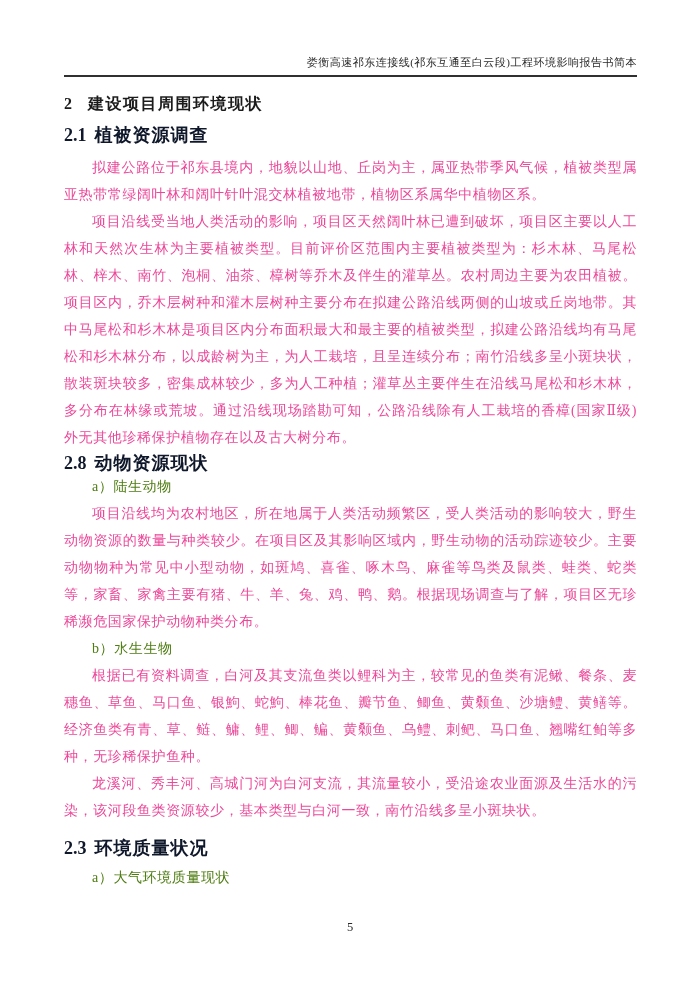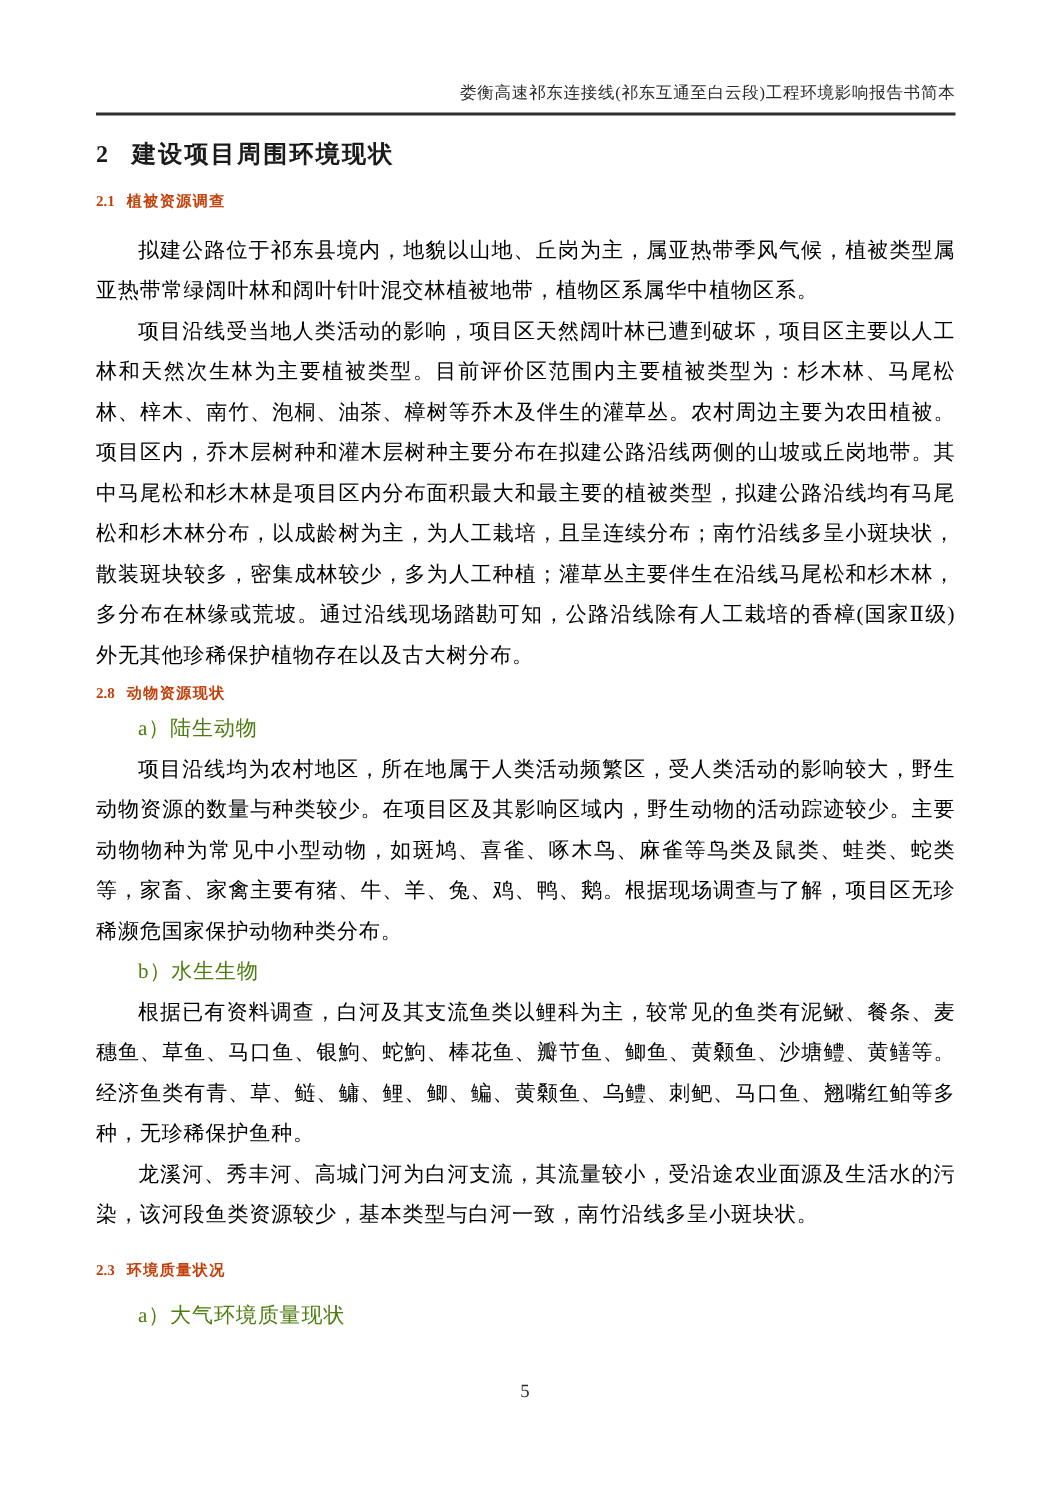--- a/index.html
+++ b/index.html
@@ -28,40 +28,40 @@
     margin: 16px 0 0 0;
     font-size: 16px;
     font-weight: bold;
     line-height: 22px;
     letter-spacing: 1.5px;
     color: #1b1b1b;
   }
   h1.chapter .num { margin-right: 16px; letter-spacing: 0; }
   h2.sec {
     margin: 0;
-    font-size: 10px;
+    font-size: 18px;
     font-weight: bold;
     line-height: 20px;
     letter-spacing: 1px;
-    color: #c2410c;
+    color: #0f172a;
   }
   h2.sec .num { margin-right: 8px; letter-spacing: 0; }
   #sec-veg  h2 { margin-top: 10px; }
   #sec-ani  h2 { margin-top: 2px; }
   #sec-env  h2 { margin-top: 14px; }
   p.para {
     margin: 0;
     font-size: 14px;
     line-height: 27px;
     letter-spacing: 0.6px;
     text-align: justify;
     text-justify: inter-ideograph;
     text-align-last: left;
     text-indent: 2em;
-    color: #000000;
+    color: #ec4899;
   }
   p.first { margin-top: 9px; }
   p.sub {
     margin: 0;
     font-size: 14px;
     line-height: 27px;
     letter-spacing: 0.6px;
     text-indent: 2em;
     color: #4d7c0f;
   }

